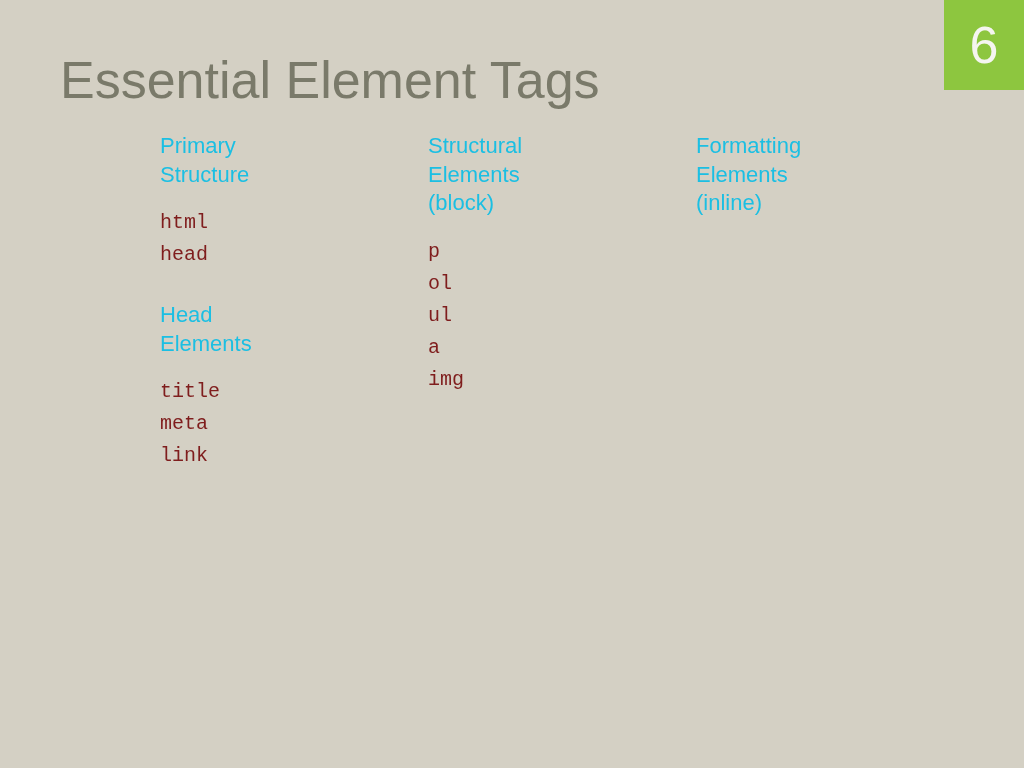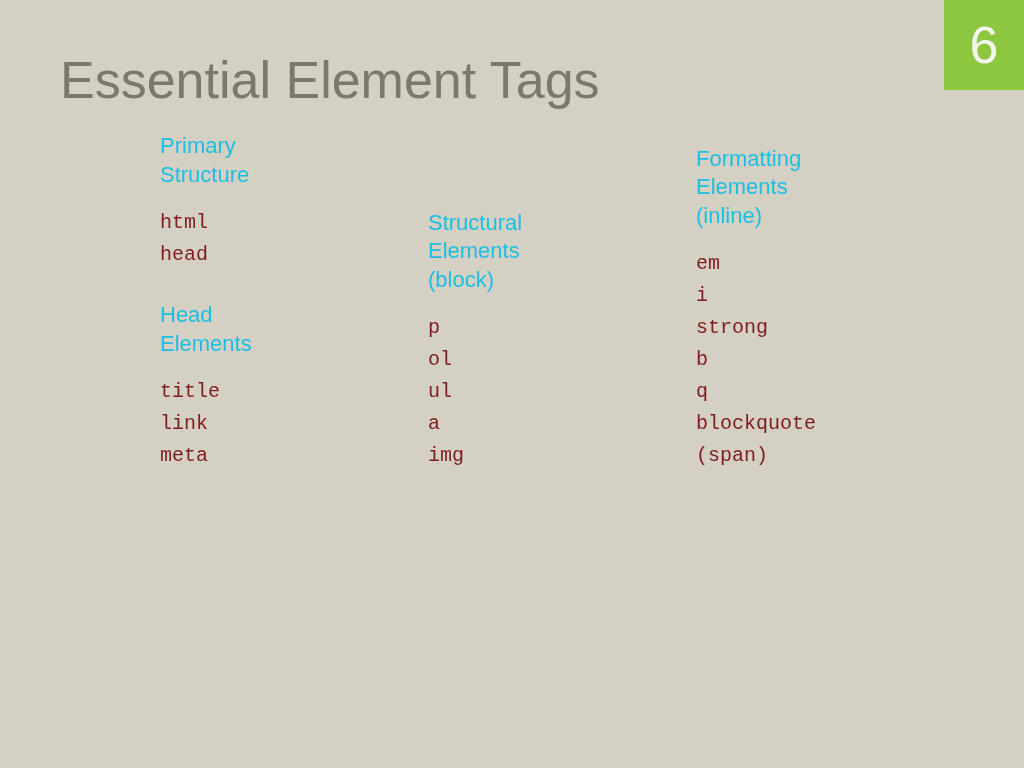--- a/index.html
+++ b/index.html
@@ -52,21 +52,20 @@
       margin-bottom: 22px;
       font-family: 'Segoe UI', Arial, sans-serif;
     }
 
     .content-area {
       display: flex;
       flex-direction: row;
       gap: 0;
       margin-left: 100px;
       margin-top: 20px;
-      align-items: flex-end;
     }
 
     .column {
       flex: 1;
       display: flex;
       flex-direction: column;
     }
 
     .column-heading {
       color: #1bbfe3;
@@ -105,43 +104,34 @@
     <div class="column">
       <div class="column-heading">Primary<br>Structure</div>
       <ul class="tag-list">
         <li>html</li>
         <li>head</li>
       </ul>
 
       <div class="column-heading">Head<br>Elements</div>
       <ul class="tag-list">
         <li>title</li>
+        <li>meta</li>
         <li>link</li>
-        <li>meta</li>
       </ul>
     </div>
 
     <div class="column">
       <div class="column-heading">Structural<br>Elements<br>(block)</div>
       <ul class="tag-list">
         <li>p</li>
         <li>ol</li>
         <li>ul</li>
         <li>a</li>
         <li>img</li>
       </ul>
     </div>
 
     <div class="column">
       <div class="column-heading">Formatting<br>Elements<br>(inline)</div>
-      <ul class="tag-list">
-        <li>em</li>
-        <li>i</li>
-        <li>strong</li>
-        <li>b</li>
-        <li>q</li>
-        <li>blockquote</li>
-        <li>(span)</li>
-      </ul>
     </div>
 
   </div>
 </div>
 
 </body></html>

